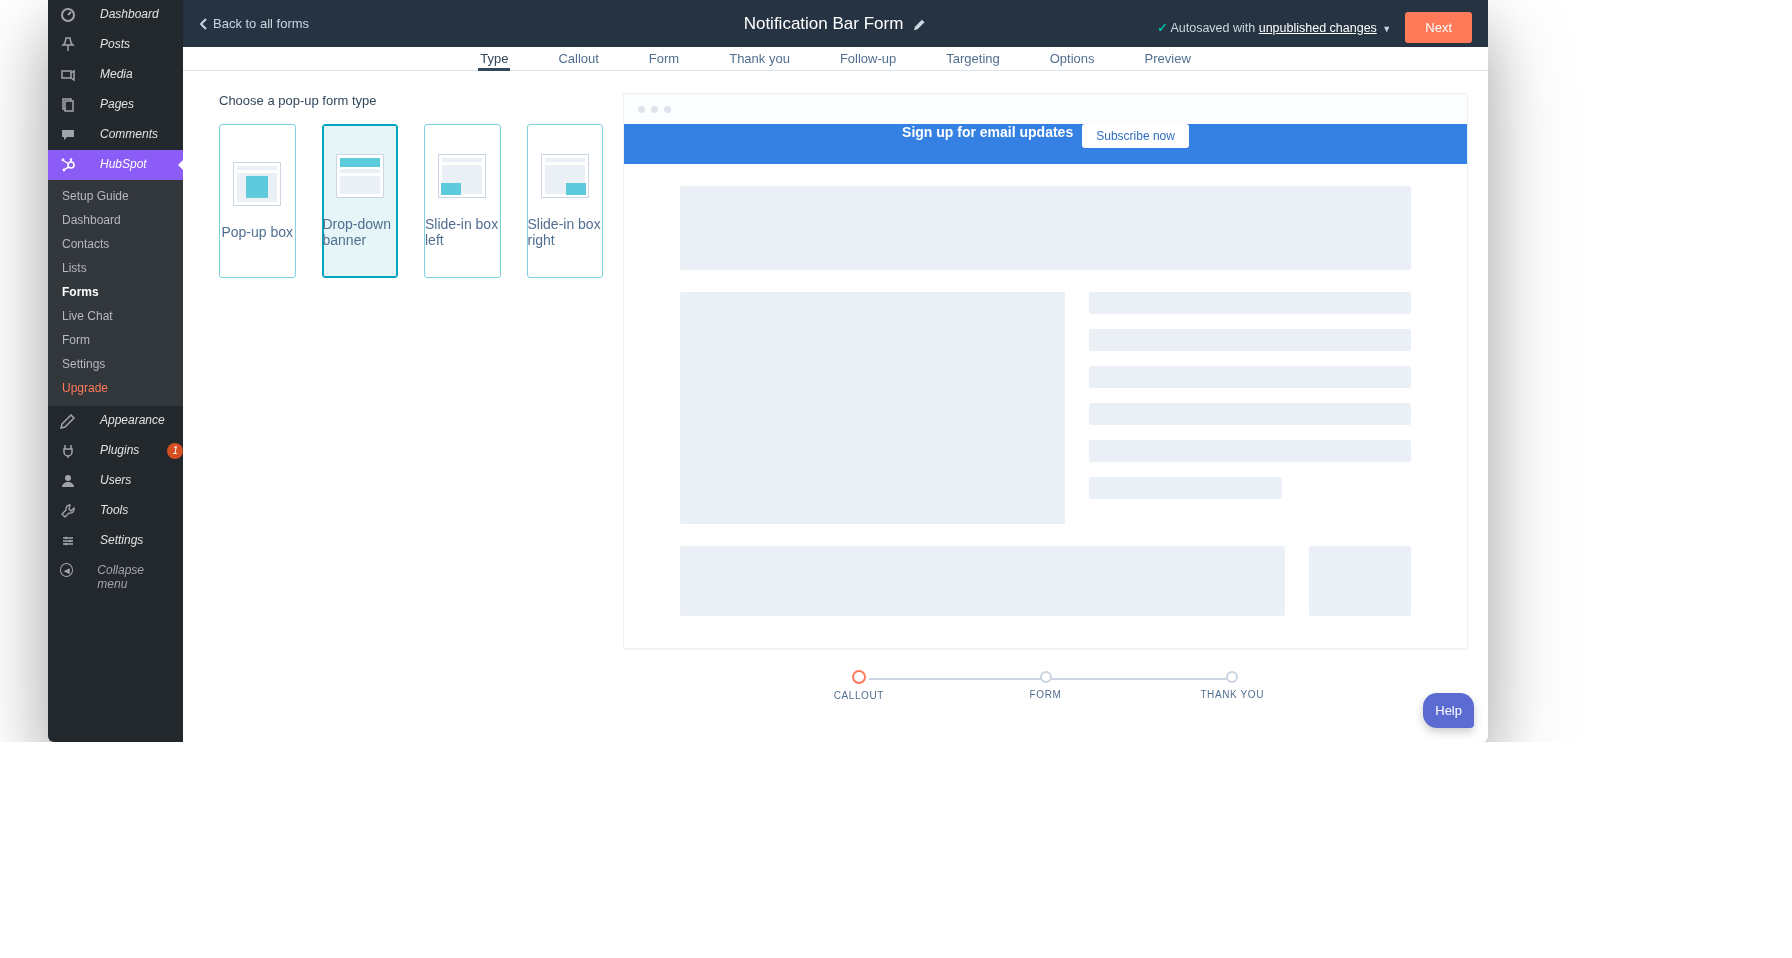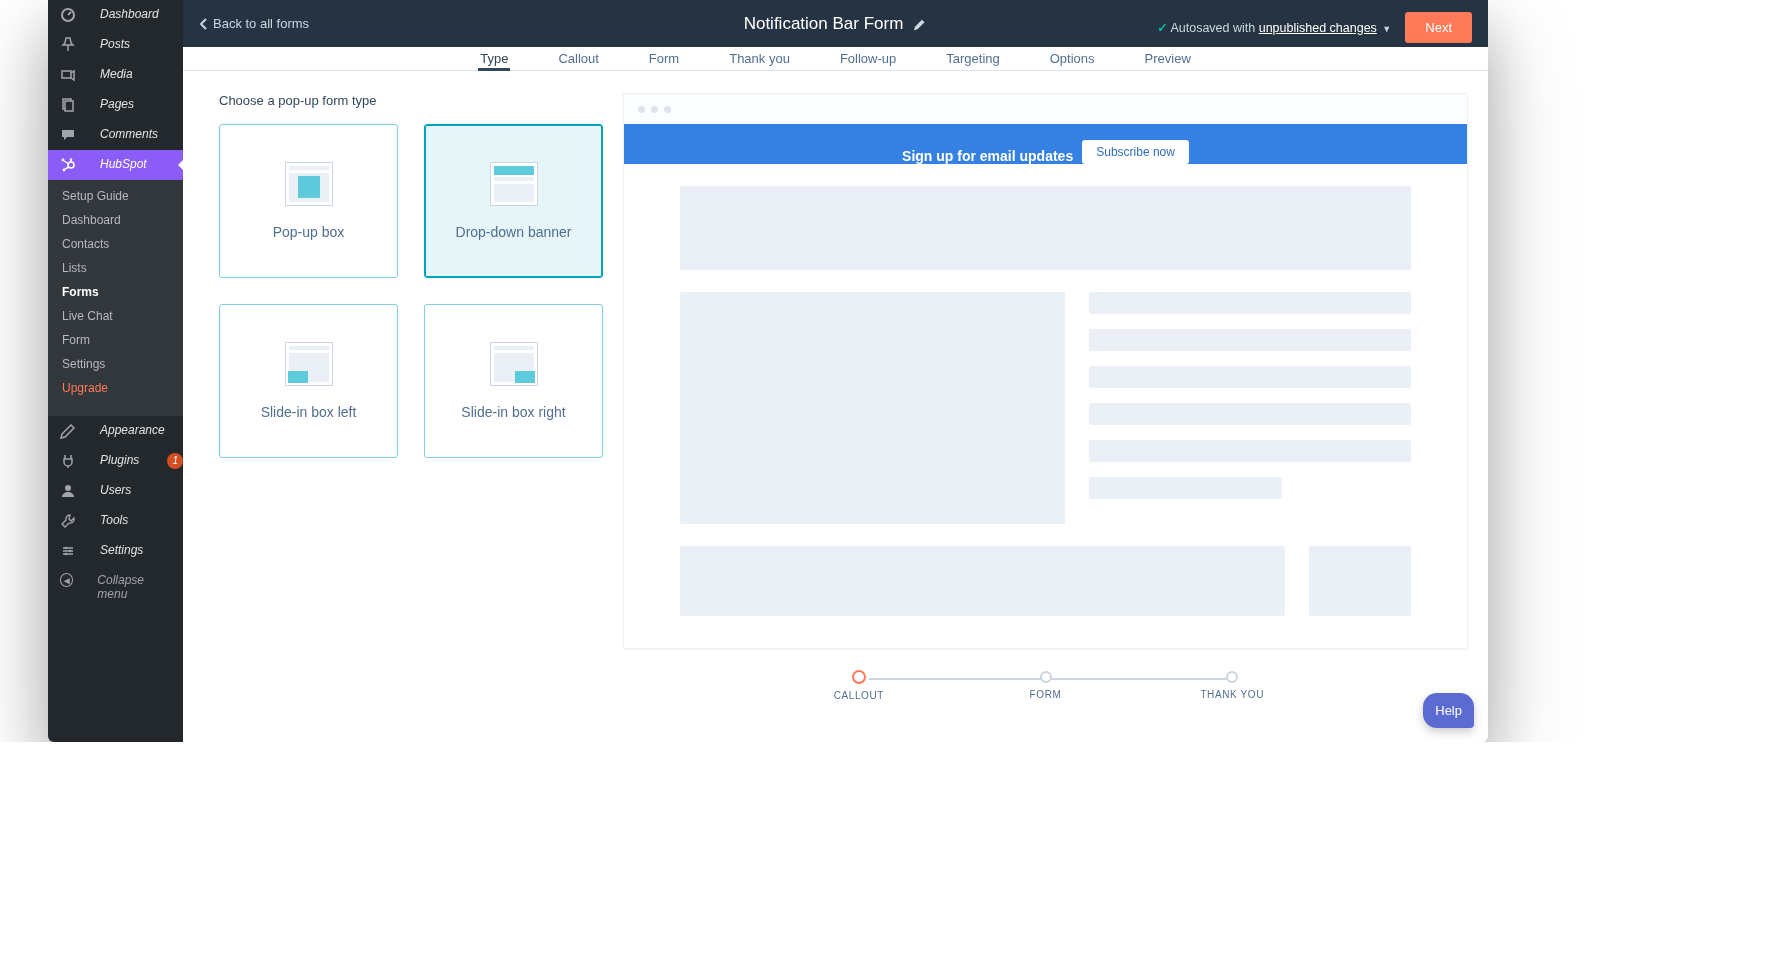--- a/index.html
+++ b/index.html
@@ -7,21 +7,21 @@
   .app { position: relative; width: 1440px; height: 742px; margin: 0 auto; display:flex; box-shadow: 0 30px 60px rgba(0,0,0,0.15); border-radius: 0 0 10px 10px; overflow: visible;}
   .shadow-wrap { filter: drop-shadow(0 30px 40px rgba(0,0,0,0.25)); width: 1440px; margin-left:48px; }
 
   
   .sidebar { width: 135px; background:#23282d; color:#eee; font-size:12px; display:flex; flex-direction:column; border-bottom-left-radius:6px;}
   .sidebar .row { display:flex; align-items:flex-start; gap:24px; padding:7px 10px 7px 12px; color:#e0e2e4; cursor:pointer; position:relative;font-style:italic;}
   .sidebar .row .icon { width:16px; text-align:center; color:#a0a5aa; font-size:14px;}
   .sidebar .row.active-main { background:#8b5cf6; color:#fff; }
   .sidebar .row.active-main .icon { color:#fff; }
   .sidebar .row.active-main::after { content:''; position:absolute; right:-1px; top:50%; transform:translateY(-50%); border:6px solid transparent; border-right-color:#fff; }
-  .sidebar .sub { background:#32373c; padding:4px 0 16px; }
+  .sidebar .sub { background:#32373c; padding:4px 0 6px; }
   .sidebar .sub .sub-row { padding:5px 10px 5px 14px; color:#b4b9be; font-size:12px; cursor:pointer;}
   .sidebar .sub .sub-row.bold { color:#fff; font-weight:600; }
   .sidebar .sub .sub-row.orange { color:#ff7a59; }
   .sidebar .badge { display:inline-block; background:#d54e21; color:#fff; border-radius:9px; min-width:16px; height:16px; font-size:10px; line-height:16px; text-align:center; padding:0 4px; margin-left:4px;}
   .sidebar .collapse-row { color:#a0a5aa; }
   .sidebar .collapse-row .icon { border:1px solid #a0a5aa; border-radius:50%; width:14px; height:14px; display:flex; align-items:center; justify-content:center; font-size:10px;}
 
   
   .main { flex:1; display:flex; flex-direction:column; background:#fff; border-bottom-right-radius:6px; overflow:hidden;}
   .topbar { height:47px; background:#253342; display:flex; align-items:center; color:#fff; padding:2px 16px; gap:12px; position:relative;}
@@ -37,21 +37,21 @@
   
   .tabs { height:24px; border-bottom:1px solid #dfe3eb; display:flex; justify-content:center; align-items:stretch; gap:46px; font-size:13px; color:#516f90;}
   .tab { display:flex; align-items:center; cursor:pointer; position:relative; padding:0 2px;}
   .tab.active { color:#33475b; font-weight:500;}
   .tab.active::after { content:''; position:absolute; left:0; right:0; bottom:-1px; height:3px; background:#33475b;}
 
   
   .content { flex:1; display:flex; padding:22px 20px 10px 36px; gap:20px; overflow:hidden;}
   .left-col { width:384px; }
   .section-label { font-size:13px; color:#33475b; margin-bottom:16px; }
-  .cards { display:grid; grid-template-columns: 1fr 1fr; gap:26px; }
+  .cards { display:grid; grid-template-columns: 1fr 1fr 1fr 1fr; gap:26px; }
   .card { border:1px solid #7fd1de; border-radius:3px; height:154px; display:flex; flex-direction:column; align-items:center; justify-content:center; gap:18px; cursor:pointer; background:#fff;}
   .card.selected { box-shadow: inset 0 0 0 1px #00a4bd; background:#e5f5f8; border-color:#00a4bd;}
   .card-label { font-size:14px; color:#516f90; }
   .thumb { width:48px; height:44px; border:1px solid #cbd6e2; background:#fff; position:relative; display:flex; flex-direction:column; gap:3px; padding:3px;}
   .thumb .bar { height:4px; background:#eaf0f6; }
   .thumb .area { flex:1; background:#eaf0f6; position:relative;}
   .thumb .accent { position:absolute; background:#5ecbdc; }
   
   .thumb.popup .accent { width:22px; height:22px; left:50%; top:50%; transform:translate(-50%,-55%); }
   
@@ -60,21 +60,21 @@
   .thumb.slide-left .accent { left:-1px; bottom:-1px; width:20px; height:12px; }
   
   .thumb.slide-right .accent { right:-1px; bottom:-1px; width:20px; height:12px; }
 
   
   .preview { flex:1 1 auto; background:#fff; }
   .preview-card { background:#fff; border:1px solid #eaf0f6; border-radius:2px; overflow:hidden; box-shadow:0 1px 2px rgba(0,0,0,0.04);}
   .browser-dots { height:30px; display:flex; align-items:center; gap:6px; padding-left:14px; background:#fcfdfe;}
   .dot { width:7px; height:7px; border-radius:50%; background:#dfe3eb;}
   .notif-bar { background:#4285f4; background:#2f7de1; background:#3182ce; background:#2f7de1; background:#3b8cff; background:#2f7de1;}
-  .notif-bar { background:#3480e3; color:#fff; height:40px; display:flex; align-items:flex-end; justify-content:center; gap:9px; font-size:14px; font-weight:700;}
+  .notif-bar { background:#3480e3; color:#fff; height:40px; display:flex; align-items:flex-start; justify-content:center; gap:9px; font-size:14px; font-weight:700;}
   .notif-btn { background:#fff; color:#2e6dc3; border:none; border-radius:3px; padding:5px 14px; font-size:12px; font-weight:500; cursor:pointer;}
   .mock-body { padding:22px 56px 32px 56px; display:flex; flex-direction:column; gap:22px;}
   .mock-hero { height:84px; background:#eaf0f6; border-radius:2px;}
   .mock-cols { display:flex; gap:24px;}
   .mock-left { flex:1; height:232px; background:#eaf0f6; border-radius:2px;}
   .mock-right { width:44%; display:flex; flex-direction:column; gap:15px;}
   .mock-line { height:22px; background:#eaf0f6; border-radius:2px;}
   .mock-line.shorter { width: 60%; }
   .mock-row2 { display:flex; gap:24px;}
   .mock-row2 .big { flex:1; height:70px; background:#eaf0f6; border-radius:2px;}

